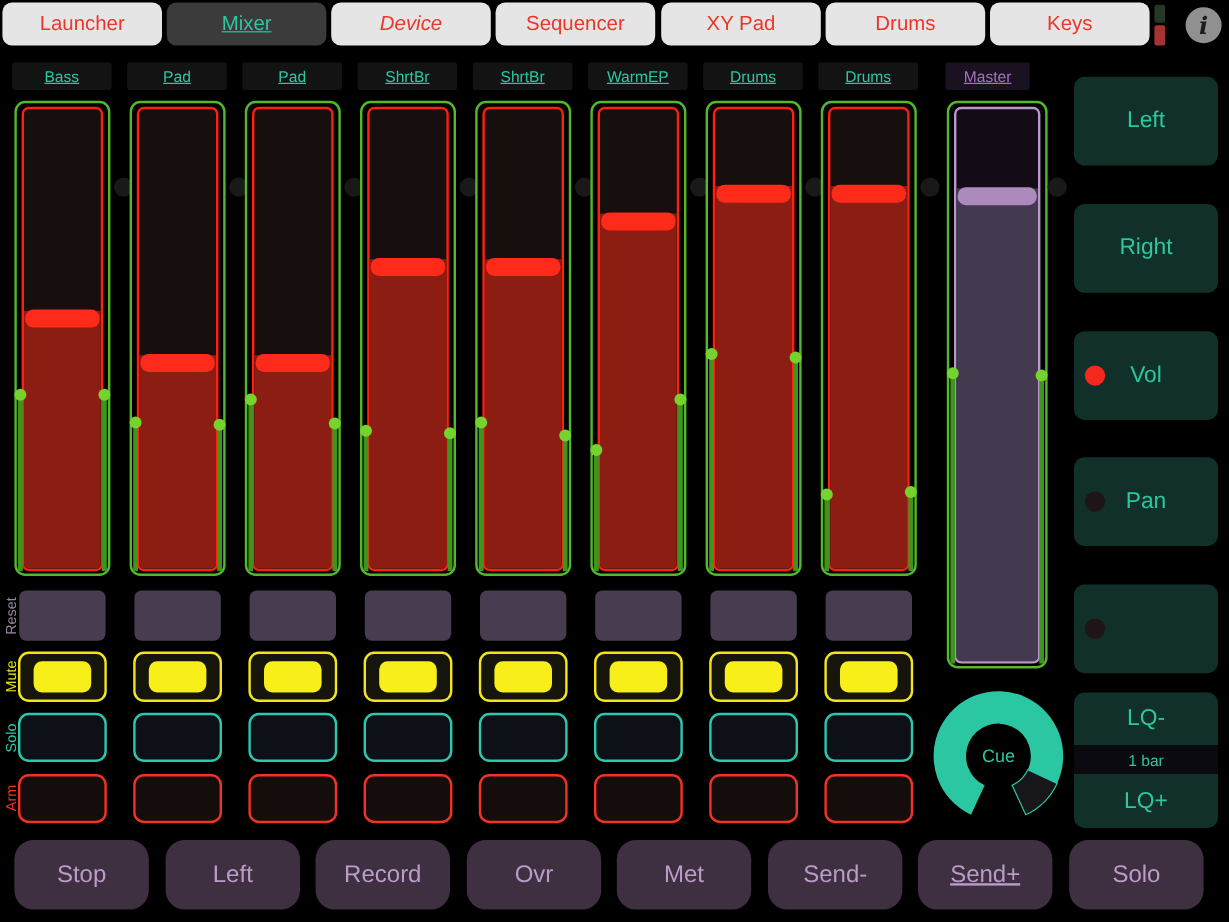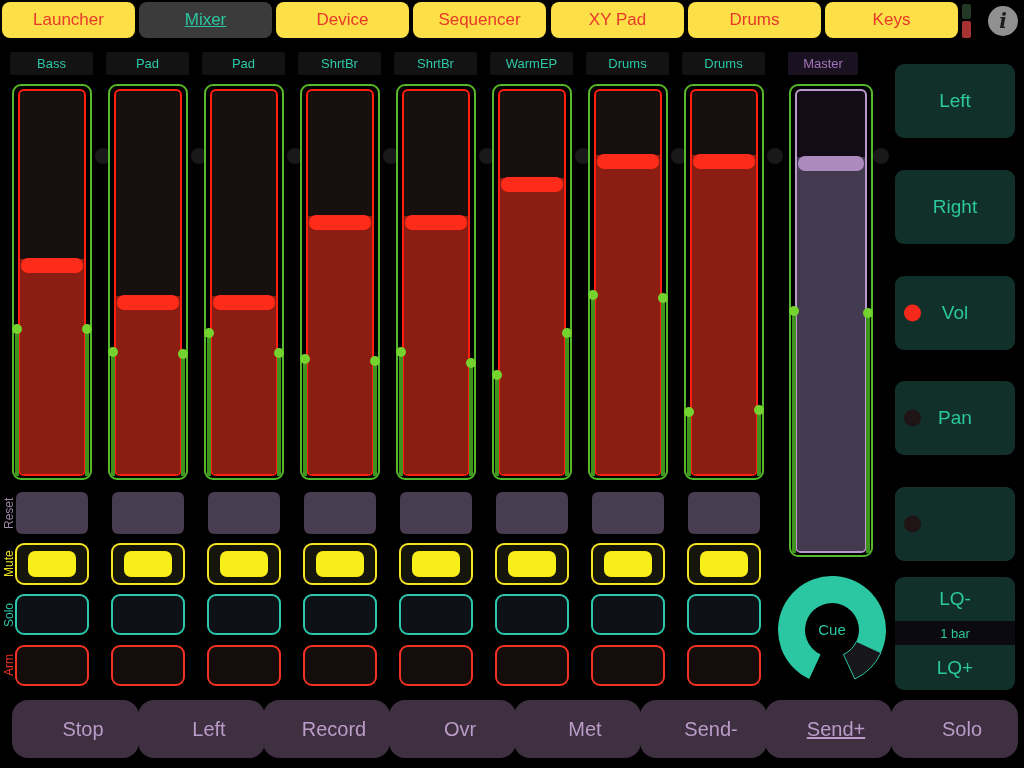--- a/index.html
+++ b/index.html
@@ -1,32 +1,32 @@
 <!DOCTYPE html>
 <html><head>
 <meta charset="utf-8">
 <style>
   html,body{margin:0;padding:0;background:#000;}
   #stage{position:relative;width:1024px;height:768px;background:#000;overflow:hidden;
          font-family:"Liberation Sans",sans-serif;-webkit-font-smoothing:antialiased;}
 
   
-  .tab{position:absolute;top:2px;height:36px;width:133px;background:#fde047;border-radius:8px;
+  .tab{position:absolute;top:2px;height:36px;width:133px;background:#e5e5e5;border-radius:8px;
        color:#e8382a;font-size:17px;display:flex;align-items:center;justify-content:center;cursor:pointer;}
   .tab.selected{background:#3b3b3b;color:#2bc6a0;}
   .ind{position:absolute;left:962px;width:9px;border-radius:2px;}
   .ind.green{top:4px;height:15px;background:#243826;}
   .ind.red{top:21px;height:17px;background:#a83232;}
   .info{position:absolute;left:988px;top:6px;width:30px;height:30px;border-radius:50%;background:#909090;
         color:#1c1c1c;font-family:"DejaVu Serif",serif;font-style:italic;font-weight:bold;font-size:20px;
         display:flex;align-items:center;justify-content:center;}
 
   
   .chlabel{position:absolute;top:52px;height:23px;background:#131313;border-radius:2px;
-           color:#2cc7a6;font-size:13px;display:flex;align-items:center;justify-content:center;}
+           color:#2cc7a6;font-size:13px;display:flex;align-items:center;justify-content:center;text-decoration:underline;}
   .chlabel.master{background:#1a1220;color:#a273b8;}
 
   
   .fader{position:absolute;top:84px;width:80px;border:2px solid #54b82a;border-radius:9px;
          box-sizing:border-box;background:#000;}
   .fader .track{position:absolute;left:4px;right:4px;top:3px;bottom:2px;border:2px solid #ff2012;
                 border-radius:6px;background:#170f0d;overflow:hidden;}
   .fader .fill{position:absolute;left:0;right:0;bottom:0;background:#8c1d12;}
   .fader .cap{position:absolute;left:1px;right:1px;top:-1px;height:15px;background:#ff2b1a;border-radius:7px;}
   .fader.master-fader{border-color:#54b82a;}
@@ -64,31 +64,31 @@
   #lq-minus{top:577px;height:44px;border-radius:9px 9px 0 0;}
   #quantize{top:621px;height:24px;background:#0a0a10;font-size:13px;cursor:default;}
   #lq-plus{top:645px;height:45px;border-radius:0 0 9px 9px;}
 
   
   #cue-knob{position:absolute;left:775px;top:573px;width:114px;height:114px;cursor:pointer;}
   #cue-knob text{font-family:"Liberation Sans",sans-serif;font-size:15px;fill:#2bc7a2;}
 
   
   .tbtn{position:absolute;top:700px;height:58px;width:112px;background:#3e2f41;border-radius:16px;
-        color:#bb9cc8;font-size:20px;display:flex;align-items:center;justify-content:center;cursor:pointer;padding-left:15px;}
+        color:#bb9cc8;font-size:20px;display:flex;align-items:center;justify-content:center;cursor:pointer;}
 </style>
 </head>
 <body>
 
 <div id="stage">
 
   <div id="tabbar">
       <div class="tab" style="left: 2px;">Launcher</div>
       <div class="tab selected" style="left: 139px; text-decoration: underline;">Mixer</div>
-      <div class="tab" style="left: 276px;">Device</div>
+      <div class="tab" style="left: 276px; font-style: italic;">Device</div>
       <div class="tab" style="left: 413px;">Sequencer</div>
       <div class="tab" style="left: 551px;">XY Pad</div>
       <div class="tab" style="left: 688px;">Drums</div>
       <div class="tab" style="left: 825px;">Keys</div>
     </div>
   <div class="ind green"></div>
   <div class="ind red"></div>
   <div class="info">i</div>
 
   <div id="mixer">

